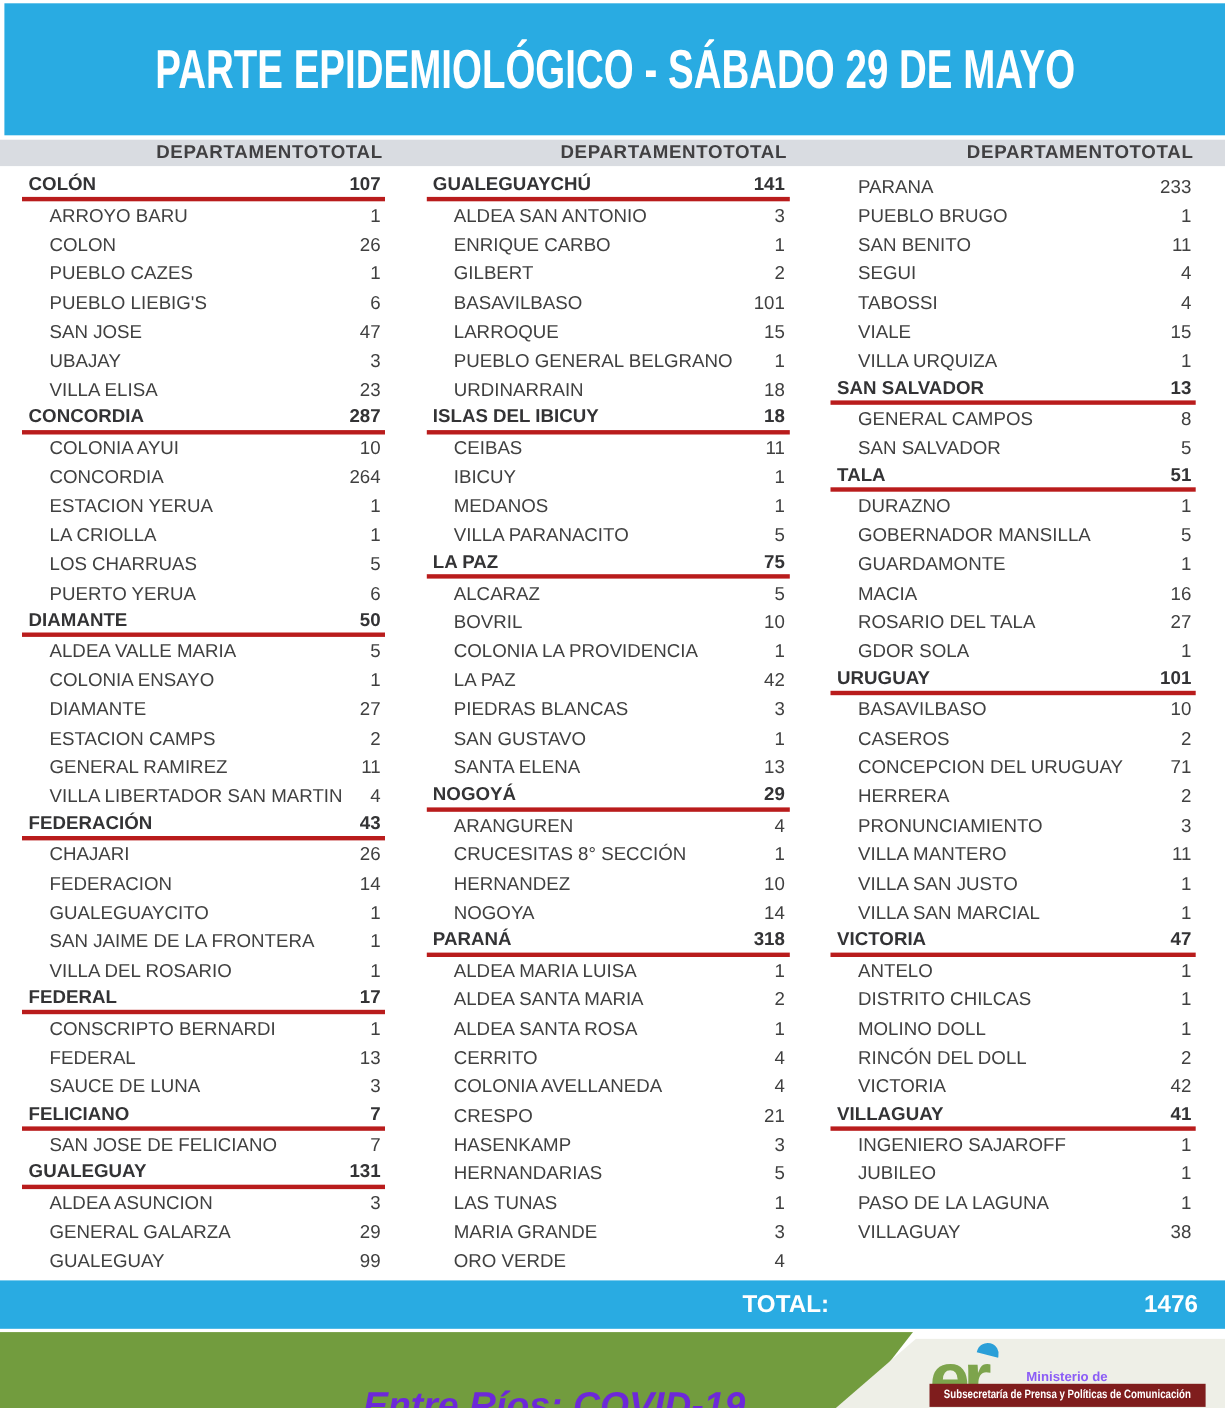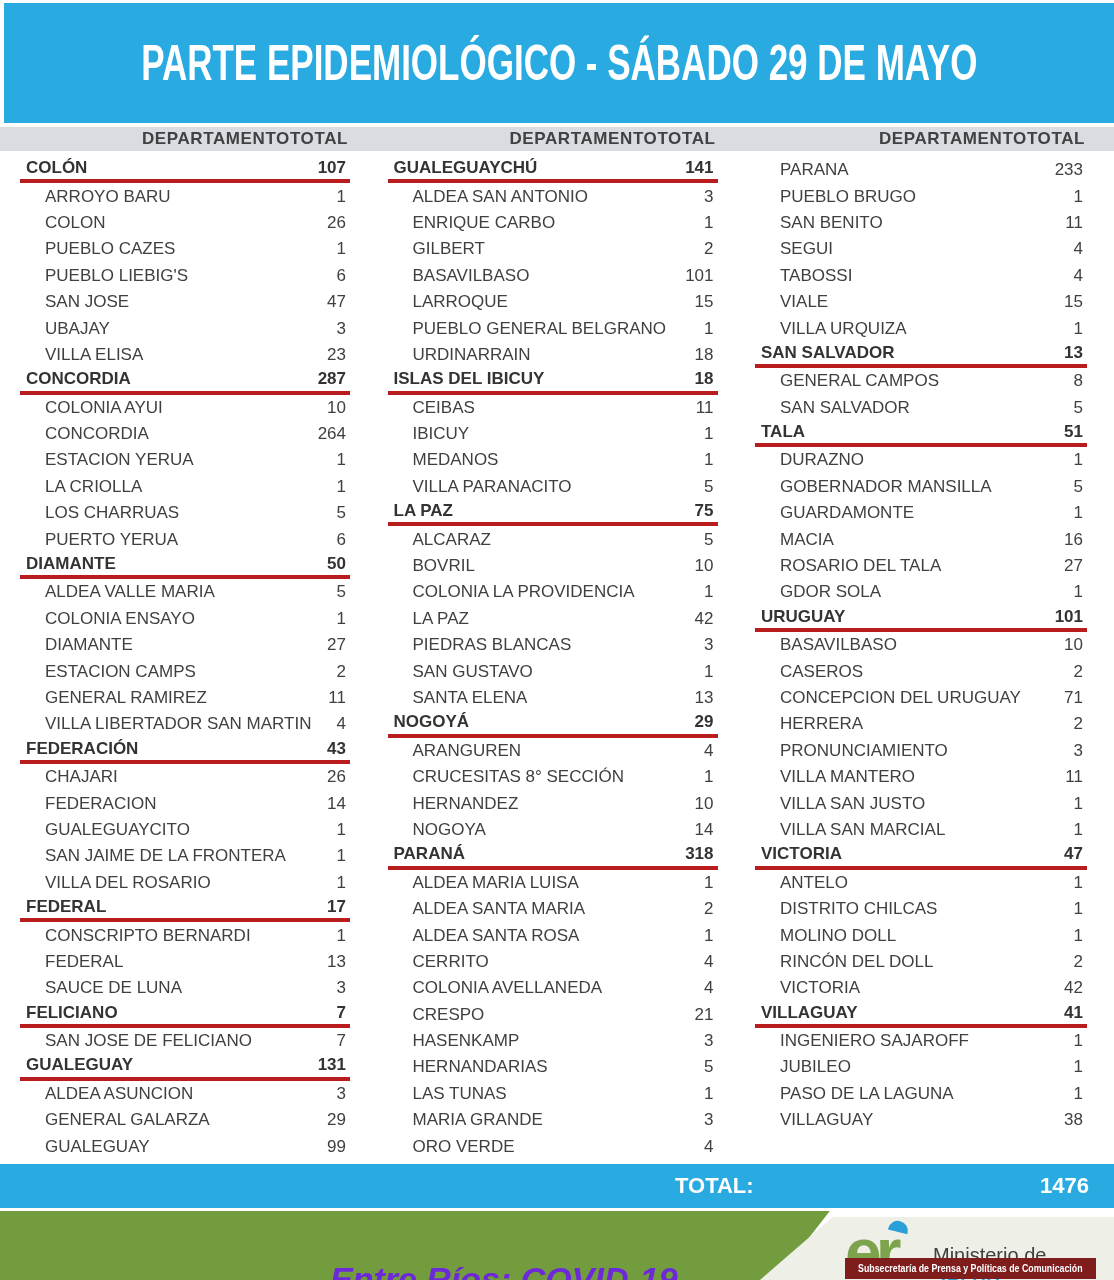--- a/index.html
+++ b/index.html
@@ -72,21 +72,21 @@
   }
   .er {
     position:absolute; left:100px; top:0px; font-size:66px; line-height:70px;
     font-weight:800; color:#7DA44C; letter-spacing:-6px;
   }
   .er-arc {
     position:absolute; left:144px; top:4px; width:20px; height:11px;
     background:#2A9FD8; border-radius:10px 10px 0 0; transform:rotate(14deg);
   }
   .ministry { position:absolute; left:188px; top:27px; line-height:1.18; }
-  .m1 { font-size:20px;   color:#404040; }
+  .m1 { font-size:12px;   color:#8b5cf6;font-weight:bold; }
   .m2 { font-size:19px;   color:#29ABE2; font-weight:bold; letter-spacing:0.4px; }
   .m3 { font-size:14.5px; color:#6D6E71; }
   .subsec {
     position:absolute; left:100px; right:18px; bottom:14px; height:21px;
     background:#7f1d1d; display:flex; align-items:center; justify-content:center;
   }
   .subsec span {
     color:#fff; font-size:11px; font-weight:bold; white-space:nowrap;
     transform:scaleX(0.8); transform-origin:center;
   }

